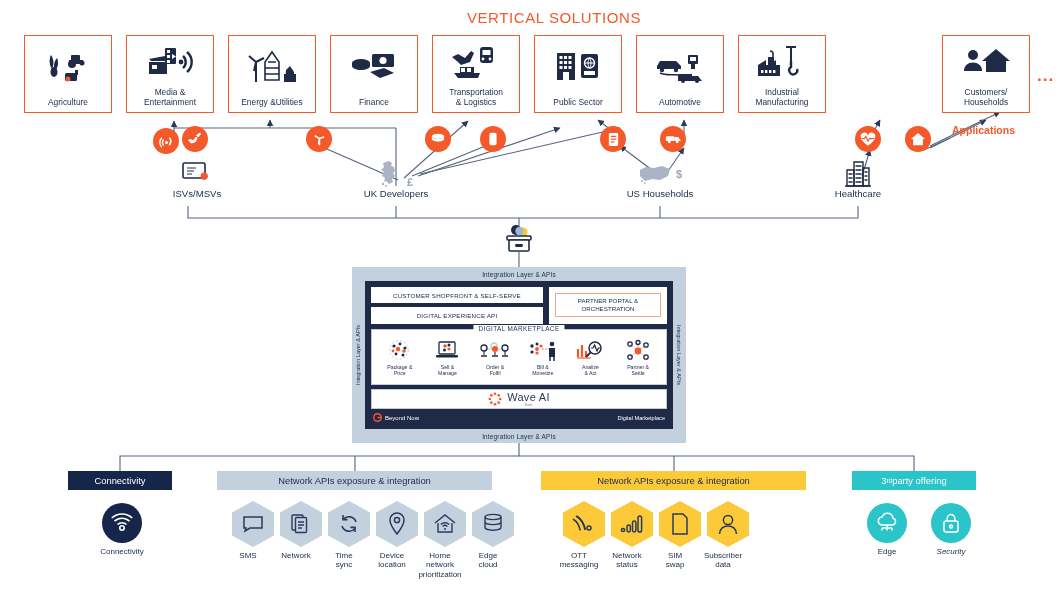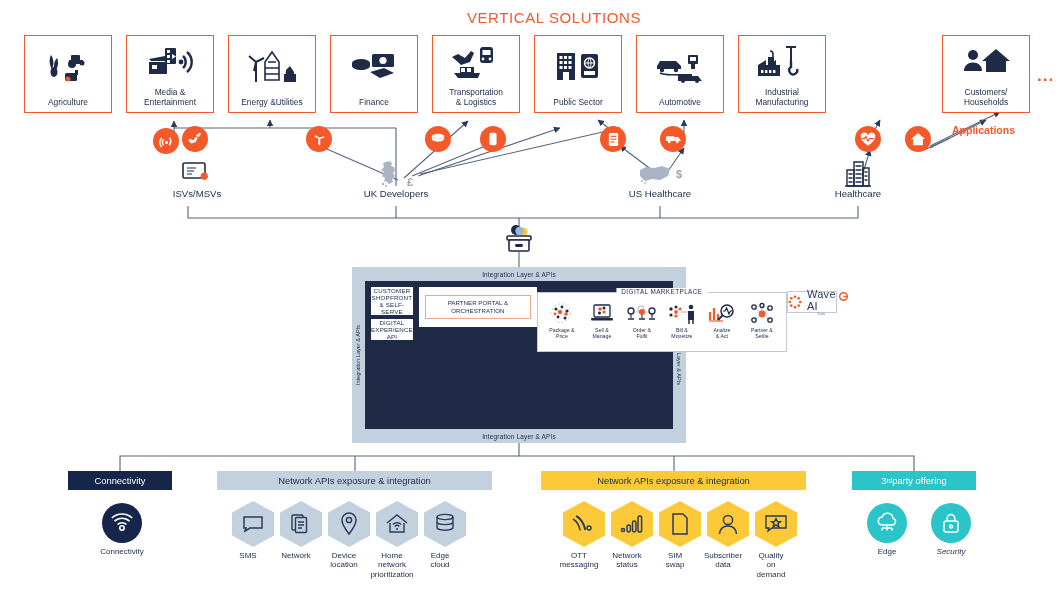--- a/index.html
+++ b/index.html
@@ -90,21 +90,21 @@
   #il-left { left: 0; }
   #il-right { right: 0; }
   .il-side span { transform: rotate(-90deg); white-space: nowrap; }
   #il-right span { transform: rotate(90deg); }
 
   #platform-inner {
     position: absolute; left: 13px; top: 14px;
     width: 308px; height: 148px;
     background: #1f2a47;
     padding: 6px;
-    display: flex; flex-direction: row;
+    display: flex; flex-direction: column;
   }
   #row-top { display: flex; gap: 6px; height: 40px; }
   #row-top-left { flex: 1; display: flex; flex-direction: column; gap: 4px; }
   .wbox {
     background: #fff; flex: 1;
     display: flex; align-items: center; justify-content: center;
     font-size: 6.2px; color: #1b2a4a; letter-spacing: .2px; text-align: center;
   }
   #partner-portal-wrap {
     width: 118px; background: #fff;
@@ -485,21 +485,21 @@
 
   <div class="abs" style="left:595px;top:160px;width:130px;">
     <div style="display:flex;justify-content:center;height:28px;align-items:center;gap:2px">
       <svg width="36" height="22" viewBox="0 0 36 22" fill="#aab4c4">
         <path d="M2 7l6-3 8 1 8-2 8 3-2 7-8 4-8-1-7 2-5-5z"></path>
         <circle cx="4" cy="18" r="1"></circle>
           <circle cx="7" cy="20" r="0.9"></circle>
       </svg>
       <span style="font-size:11px;color:#9aa5b6;font-weight:bold;">$</span>
     </div>
-    <div class="actor-label">US Healthcare</div>
+    <div class="actor-label">US Households</div>
   </div>
 
   <div class="abs" style="left:793px;top:158px;width:130px;">
     <div style="display:flex;justify-content:center;height:30px;align-items:center">
       <svg width="30" height="30" viewBox="0 0 30 30" fill="none" stroke="#1f2a47" stroke-width="1.4">
         <path d="M11 4h9v24h-9z"></path>
         <path d="M4 12h7v16H4z"></path>
         <path d="M20 10h6v18h-6z"></path>
         <path d="M5.5 16h4M5.5 20h4M5.5 24h4M12.5 8h6M12.5 12h6M12.5 16h6M12.5 20h6M12.5 24h6M21.5 14h3M21.5 18h3M21.5 22h3"></path>
         <path d="M2 28h26"></path>
@@ -731,20 +731,32 @@
         <svg width="20" height="22" viewBox="0 0 20 22" fill="none" stroke="#2b3a5c" stroke-width="1.4">
           <rect x="1" y="2" width="11" height="15" rx="1"></rect>
           <rect x="4.5" y="4.5" width="11" height="15" rx="1" fill="#c3d0de"></rect>
           <path d="M7 9h6M7 12h6M7 15h4"></path>
         </svg>
       </div>
       <div class="hexlabel" style="white-space:pre-line">Network</div>
     </div>
     <div class="hexitem">
       <div class="hex blue">
+        <svg width="22" height="22" viewBox="0 0 22 22" fill="none" stroke="#2b3a5c" stroke-width="1.6">
+          <path d="M18 9A7.5 7.5 0 0 0 5 6.5"></path>
+            <path d="M4 13a7.5 7.5 0 0 0 13 2.4"></path>
+          <path d="M5 2v4.6h4.6"></path>
+            <path d="M17 19v-4.6h-4.6"></path>
+        </svg>
+      </div>
+      <div class="hexlabel" style="white-space:pre-line">Time
+sync</div>
+    </div>
+    <div class="hexitem">
+      <div class="hex blue">
         <svg width="18" height="24" viewBox="0 0 18 24" fill="none" stroke="#2b3a5c" stroke-width="1.5">
           <path d="M9 1a7 7 0 0 0-7 7c0 5 7 14 7 14s7-9 7-14a7 7 0 0 0-7-7z"></path>
           <circle cx="9" cy="8" r="2.6"></circle>
         </svg>
       </div>
       <div class="hexlabel" style="white-space:pre-line">Device
 location</div>
     </div>
     <div class="hexitem">
       <div class="hex blue">
@@ -810,31 +822,20 @@
     <div class="hexitem">
       <div class="hex yellow">
         <svg width="22" height="22" viewBox="0 0 22 22" fill="none" stroke="#2b3a5c" stroke-width="1.5">
           <circle cx="11" cy="7" r="4.6"></circle>
           <path d="M2.5 21c0-5 3.8-8 8.5-8s8.5 3 8.5 8"></path>
         </svg>
       </div>
       <div class="hexlabel" style="white-space:pre-line">Subscriber
 data</div>
     </div>
-    <div class="hexitem">
-      <div class="hex yellow">
-        <svg width="24" height="20" viewBox="0 0 24 20" fill="none" stroke="#2b3a5c" stroke-width="1.4">
-          <path d="M2 2h20v12H8l-4 3 .8-3H2z"></path>
-          <path d="M12 4.6l1.4 3h3l-2.4 2 .9 3.2-2.9-1.9-2.9 1.9.9-3.2-2.4-2h3z"></path>
-        </svg>
-      </div>
-      <div class="hexlabel" style="white-space:pre-line">Quality
-on
-demand</div>
-    </div>
   </div>
 
   <div id="teal-block">
     <div class="tealitem">
       <div class="circ teal">
         <svg width="24" height="22" viewBox="0 0 24 22" fill="none" stroke="#fff" stroke-width="1.5">
           <path d="M6.5 13a4 4 0 0 1 .6-7.9A5.6 5.6 0 0 1 18 6.2 3.5 3.5 0 0 1 17.6 13z"></path>
           <path d="M12 13v3M7 16h10M7 16v2.4M12 16v2.4M17 16v2.4"></path>
         </svg>
       </div>

